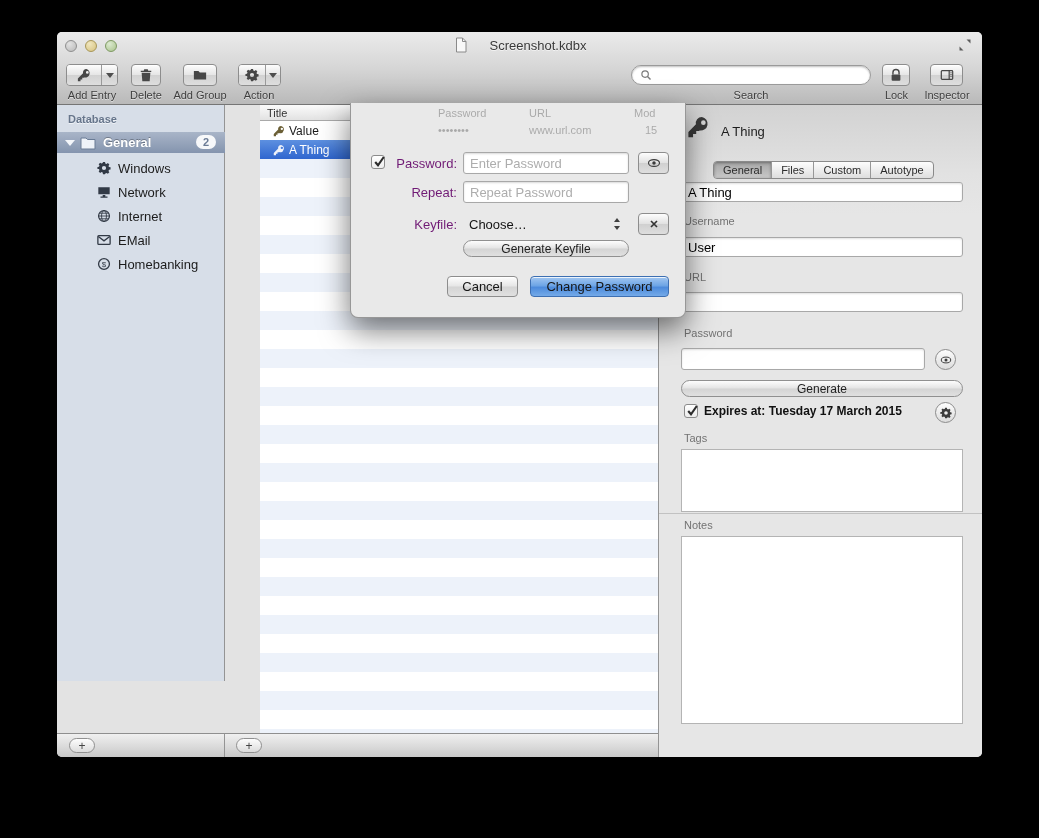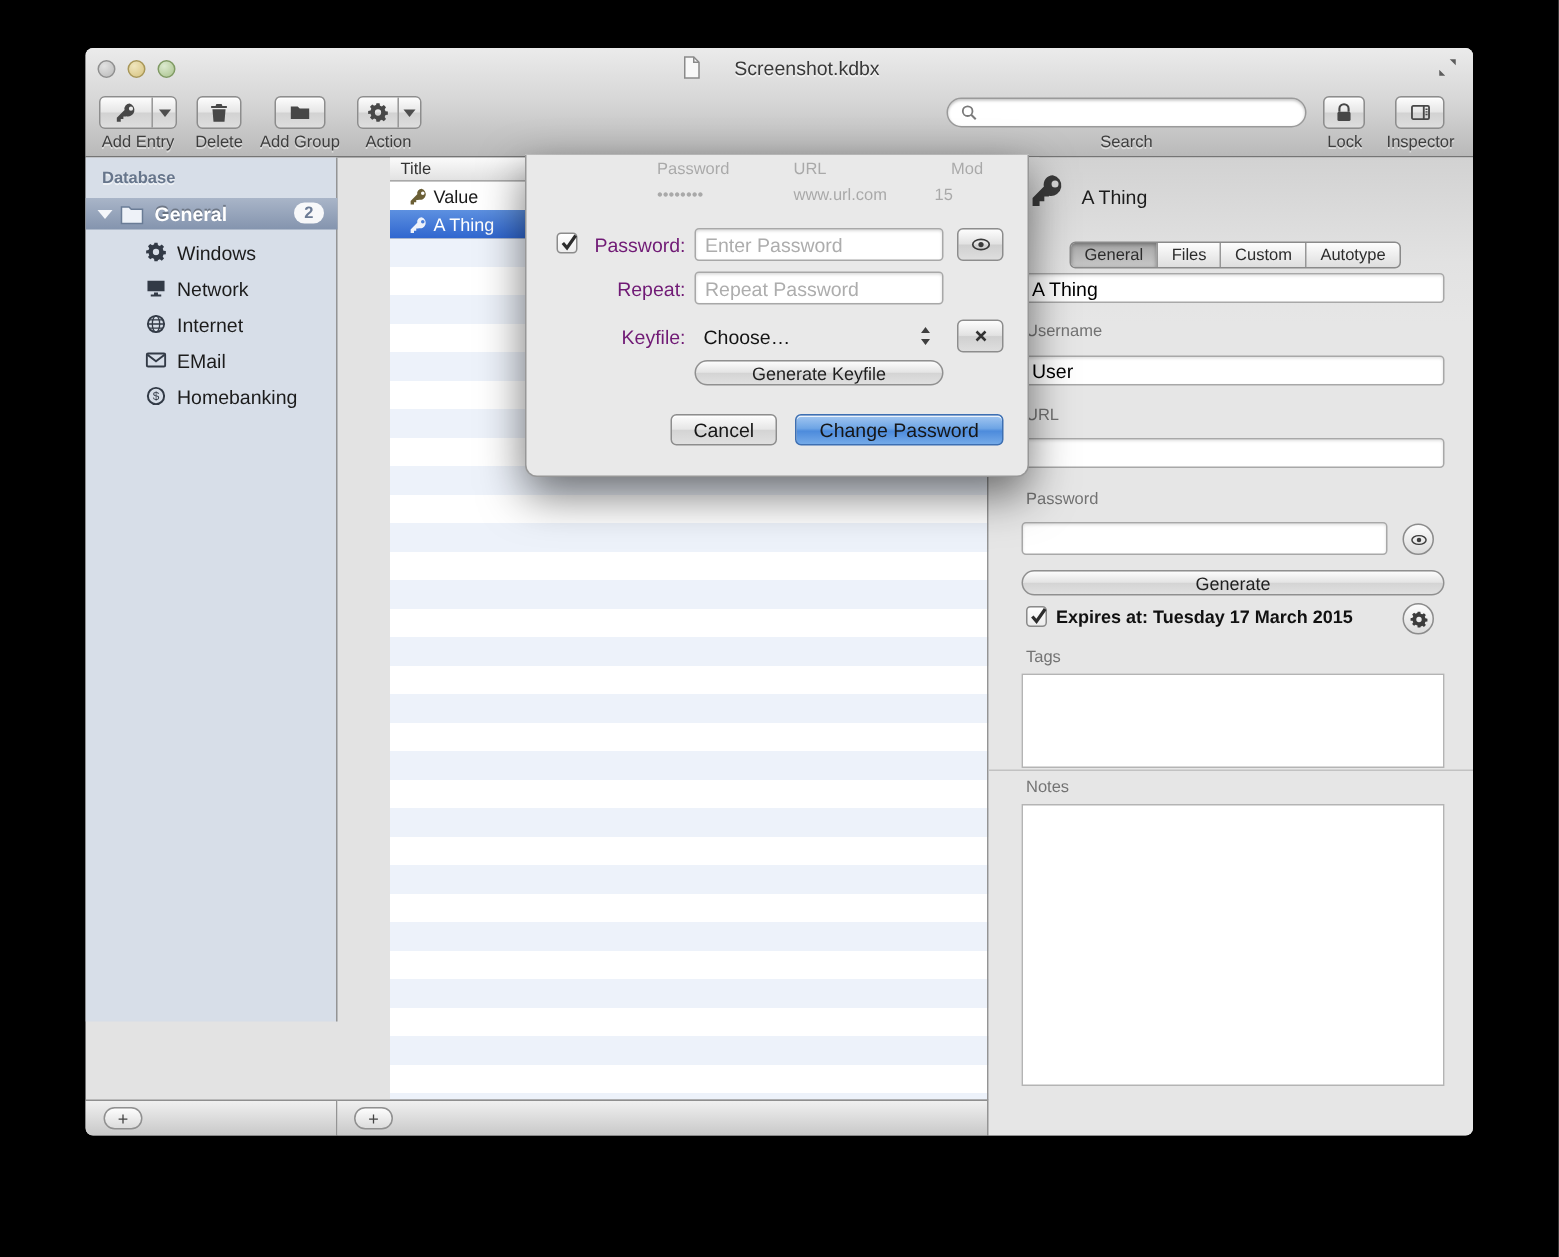--- a/index.html
+++ b/index.html
@@ -362,21 +362,21 @@
   <div class="bottombar" style="left:168px; width:433px;">
     <div class="plusbtn" style="left:11px;">+</div>
   </div>
 
   <div class="sheet">
     <span class="dim" style="left:87px; top:4px;">Password</span>
     <span class="dim" style="left:178px; top:4px;">URL</span>
     <span class="dim" style="left:283px; top:4px;">Mod</span>
     <span class="dim" style="left:87px; top:21px;">••••••••</span>
     <span class="dim" style="left:178px; top:21px;">www.url.com</span>
-    <span class="dim" style="left:272px; top:21px;">15</span>
+    <span class="dim" style="left:294px; top:21px;">15</span>
 
     <span class="checkbox" style="position:absolute; left:20px; top:52px;">
       <svg viewBox="0 0 14 14">
           <path d="M3 7.5l2.6 3L11 2.8" fill="none" stroke="#2d2d2d" stroke-width="2"></path>
         </svg>
     </span>
     <span class="sh-label" style="left:36px; top:53px;">Password:</span>
     <input class="sh-field" type="text" style="top: 49px;" placeholder="Enter Password">
     <div class="sh-sqbtn" style="top:49px;">
       <svg class="icon14" viewBox="0 0 16 16">

